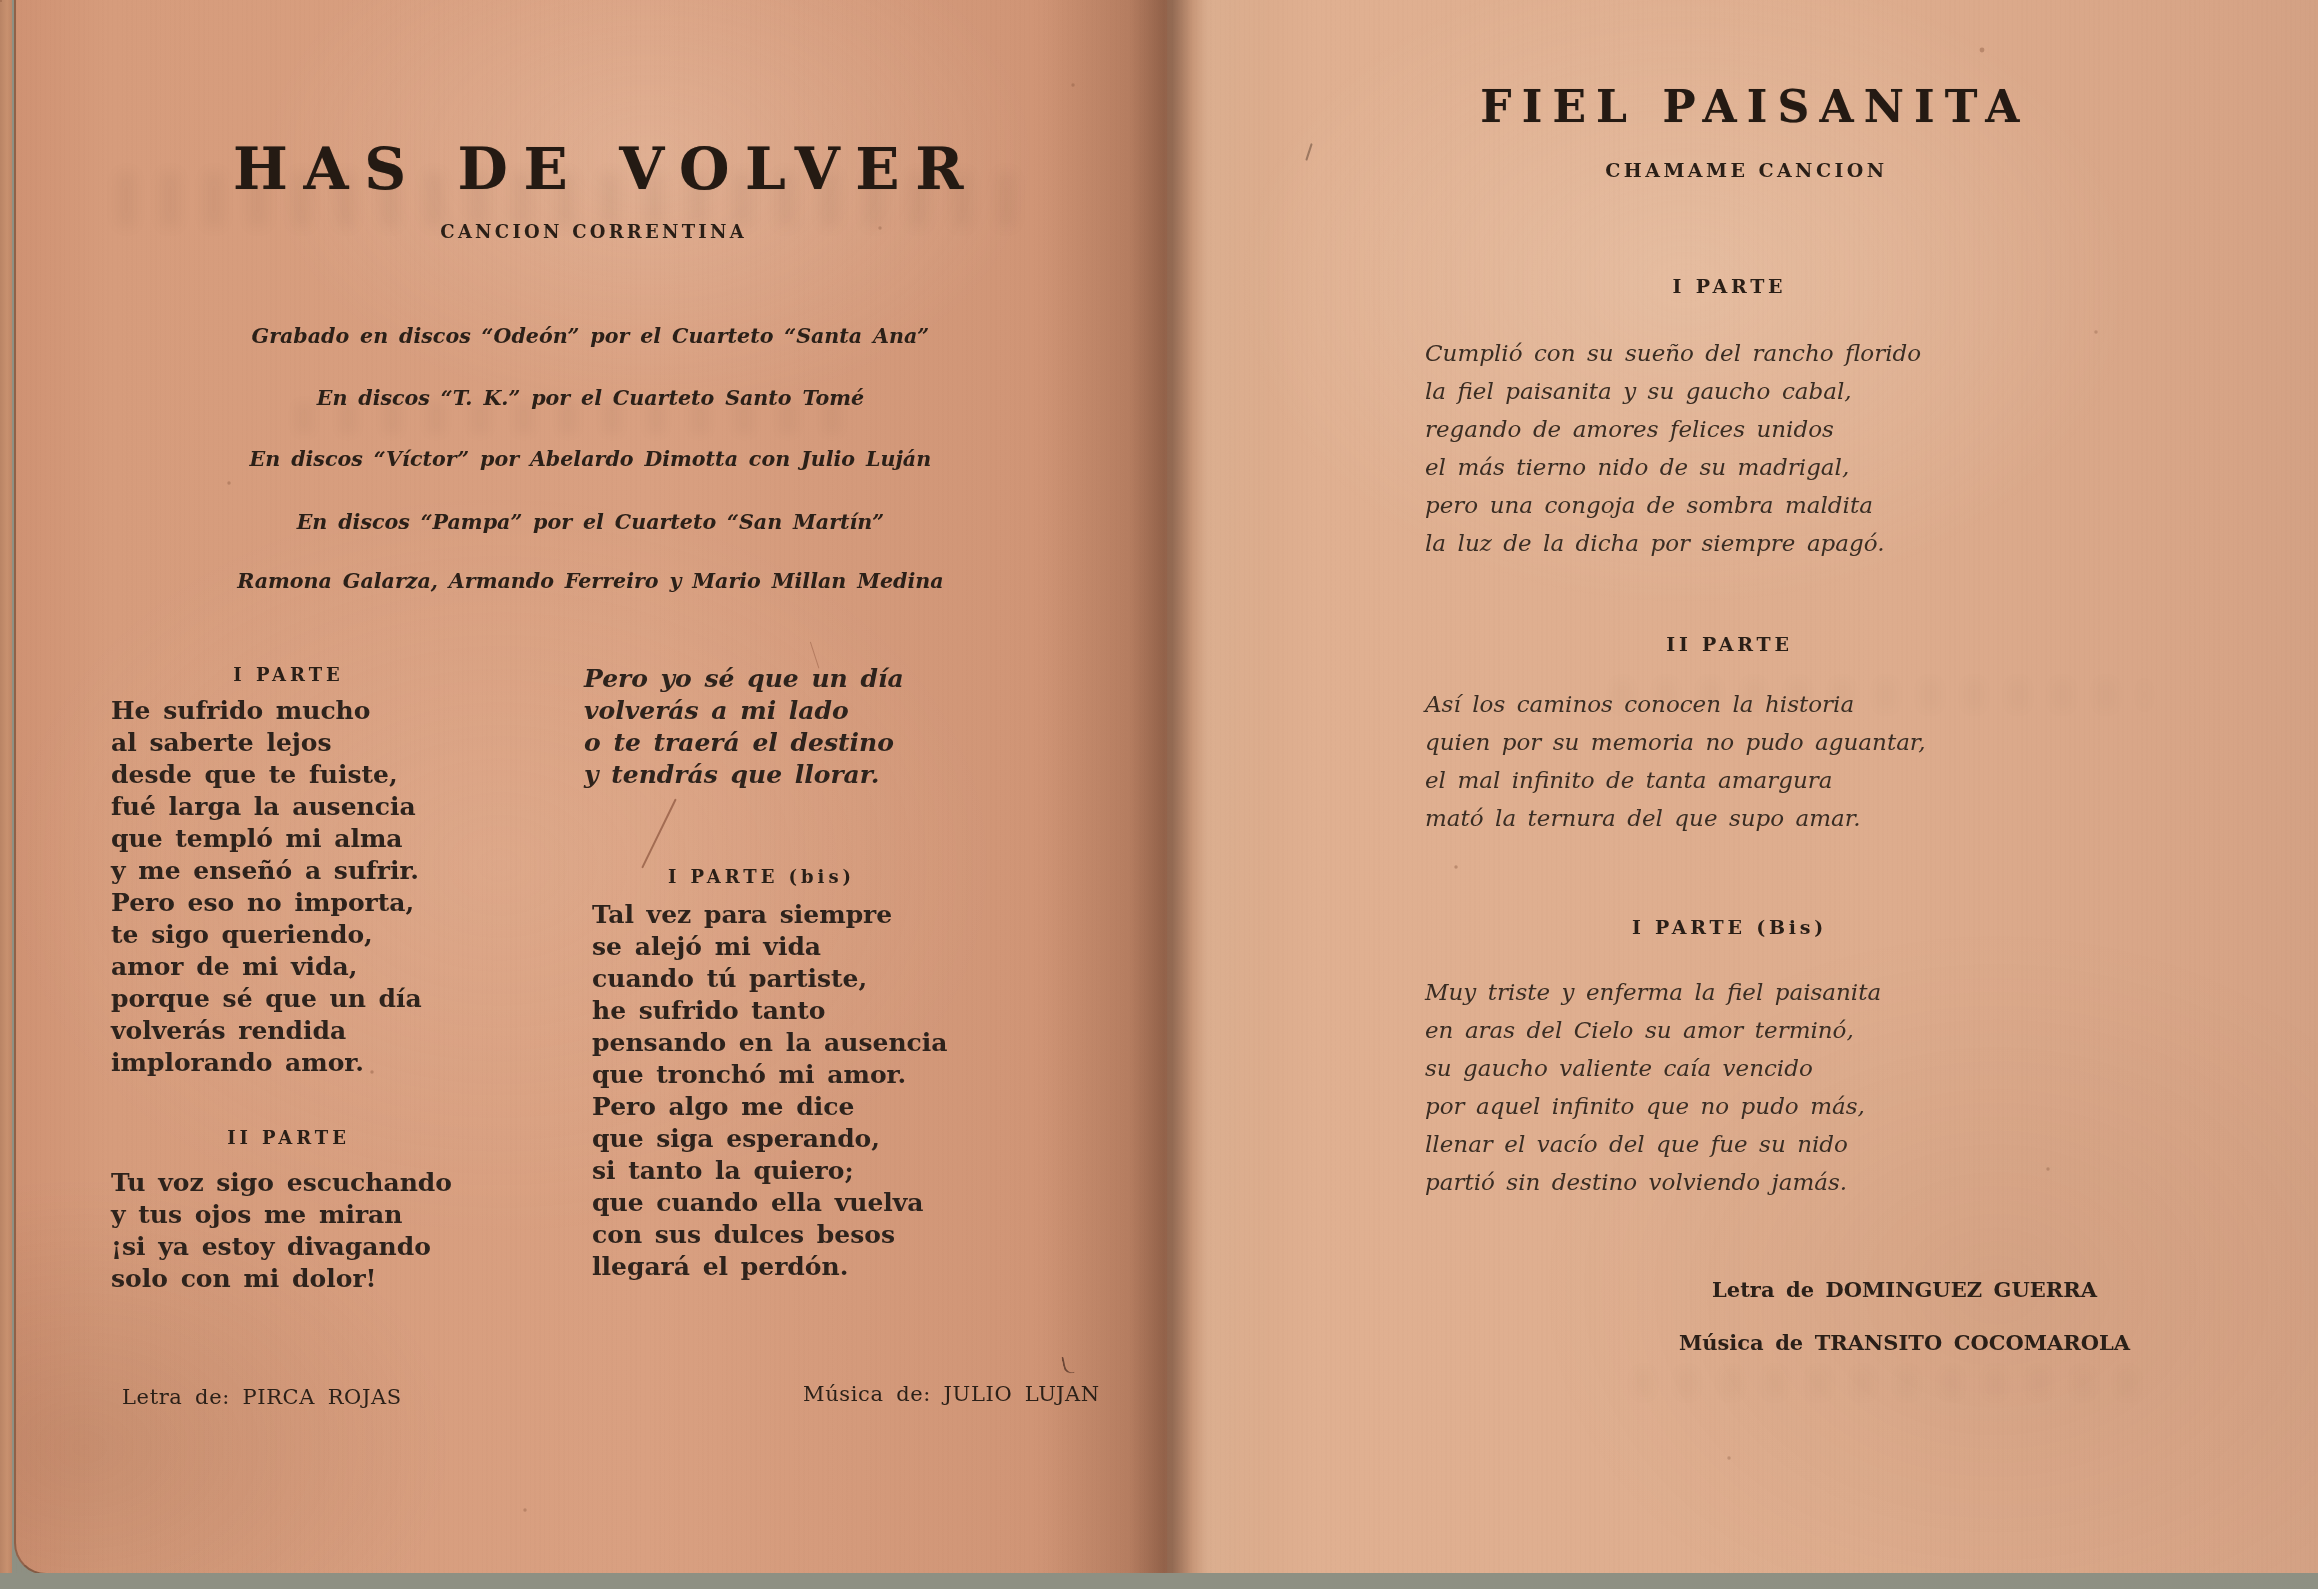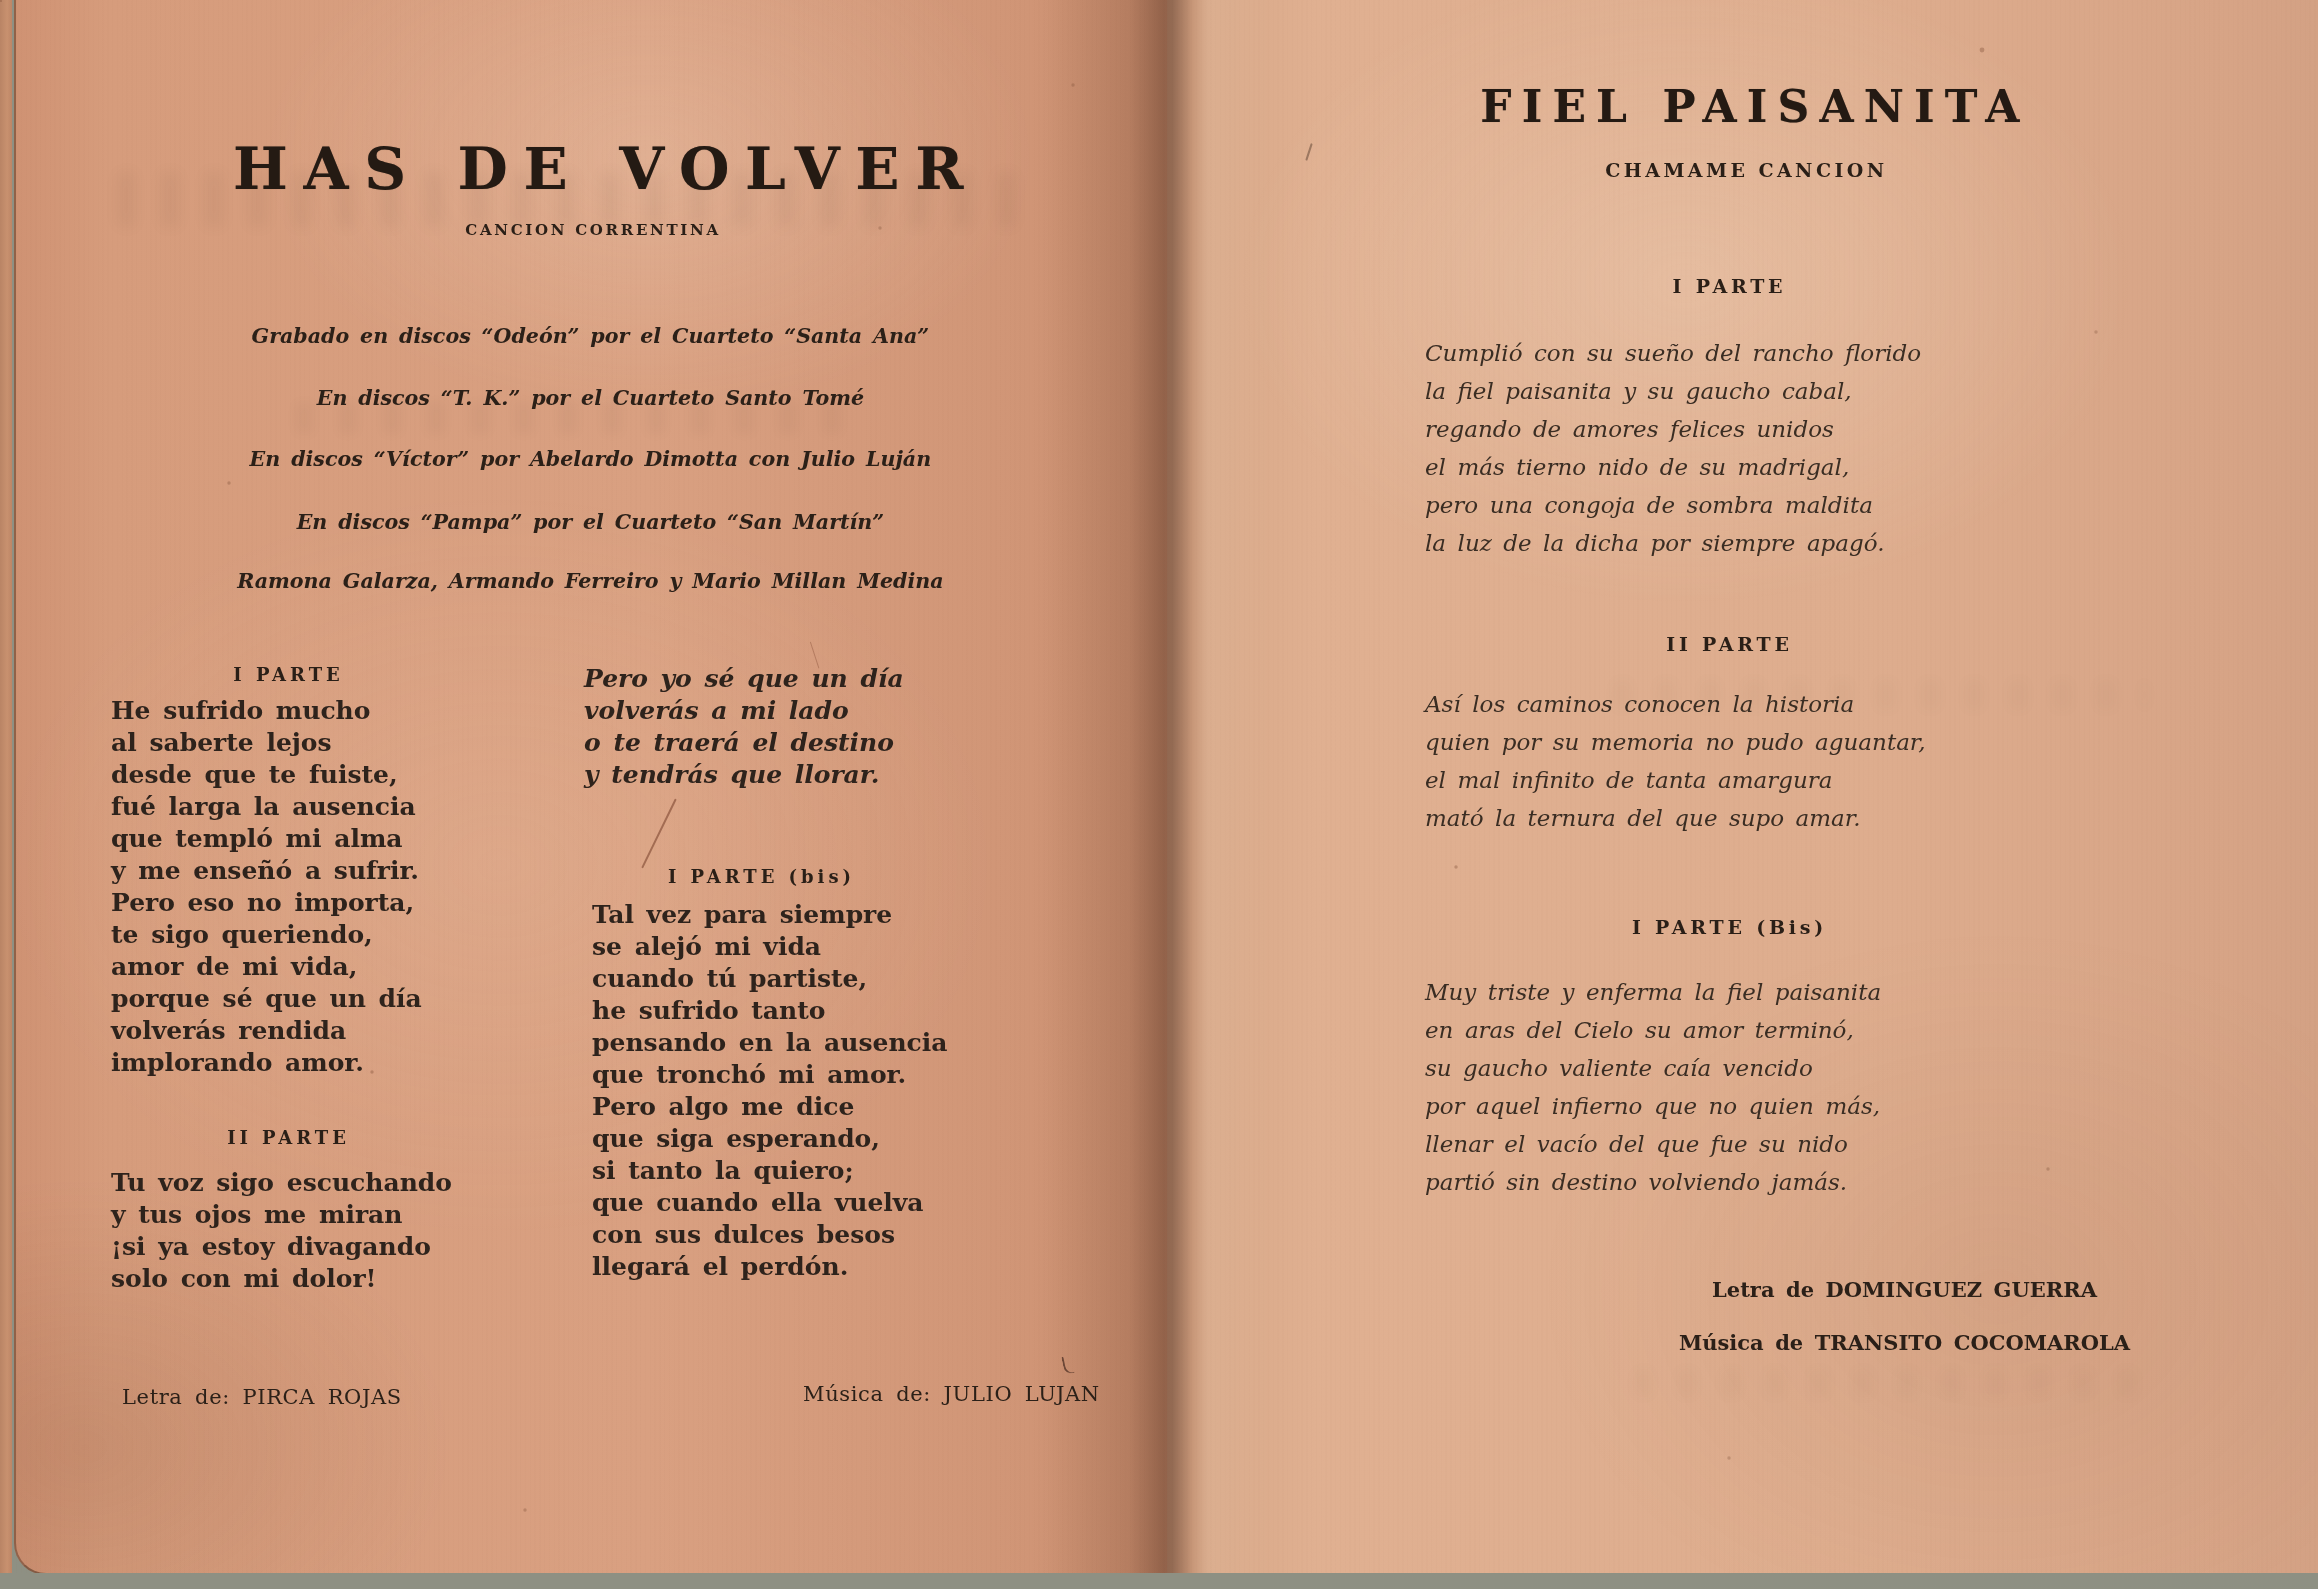--- a/index.html
+++ b/index.html
@@ -50,21 +50,21 @@
   }
   .bottom-ground{position:absolute;left:0;top:1573px;width:2319px;height:16.5px;background:#8e9083;}
 
   
   .abs{position:absolute;}
   .ctr{text-align:center;}
   .song-title{
     font-weight:bold;font-size:58px;letter-spacing:.27em;padding-left:.27em;
     color:#241a13;text-shadow:0 0 0.7px rgba(36,26,19,.4);
   }
-  .song-subtitle{font-weight:bold;font-size:15px;letter-spacing:.18em;padding-left:.18em;color:#2a1f17;}
+  .song-subtitle{font-weight:bold;font-size:18px;letter-spacing:.18em;padding-left:.18em;color:#2a1f17;}
   .credit-line{font-weight:bold;font-size:20.6px;line-height:25px;word-spacing:.18em;color:#2b2018;}
   .lp-credits .credit-line:nth-child(1){margin-bottom:37px;}
   .lp-credits .credit-line:nth-child(2){margin-bottom:36px;}
   .lp-credits .credit-line:nth-child(3){margin-bottom:38px;}
   .lp-credits .credit-line:nth-child(4){margin-bottom:34px;}
   .part-heading{font-weight:bold;font-size:18px;letter-spacing:.22em;color:#2a1f17;}
   .rp .part-heading{font-size:19px;letter-spacing:.2em;}
   .verse .vline{white-space:nowrap;}
   .lp-verse{font-weight:bold;font-size:25px;line-height:32px;word-spacing:.16em;color:#2e231c;}
   .rp-verse{font-style:italic;font-size:23px;line-height:38px;word-spacing:.18em;color:#3a2d23;}
@@ -210,21 +210,21 @@
         <div class="vline">el mal infinito de tanta amargura</div>
         <div class="vline">mató la ternura del que supo amar.</div>
       </div>
 
     <div class="abs ctr part-heading" style="left:1201px;width:1057px;top:916px;">I PARTE (Bis)</div>
 
     <div class="abs verse rp-verse rp-verse-wide" style="left:1425px;top:973px;">
         <div class="vline">Muy triste y enferma la fiel paisanita</div>
         <div class="vline">en aras del Cielo su amor terminó,</div>
         <div class="vline">su gaucho valiente caía vencido</div>
-        <div class="vline">por aquel infierno que no quien más,</div>
+        <div class="vline">por aquel infinito que no pudo más,</div>
         <div class="vline">llenar el vacío del que fue su nido</div>
         <div class="vline">partió sin destino volviendo jamás.</div>
       </div>
 
     <div class="abs ctr rp-credit" style="left:1510px;width:789px;top:1277px;">Letra de DOMINGUEZ GUERRA</div>
 
     <div class="abs ctr rp-credit" style="left:1510px;width:789px;top:1330px;">Música de TRANSITO COCOMAROLA</div>
   </div>
 
   <div class="scratch" style="left:658px;top:795px;width:2.1px;height:77px;transform:rotate(26deg);opacity:.6;"></div>

